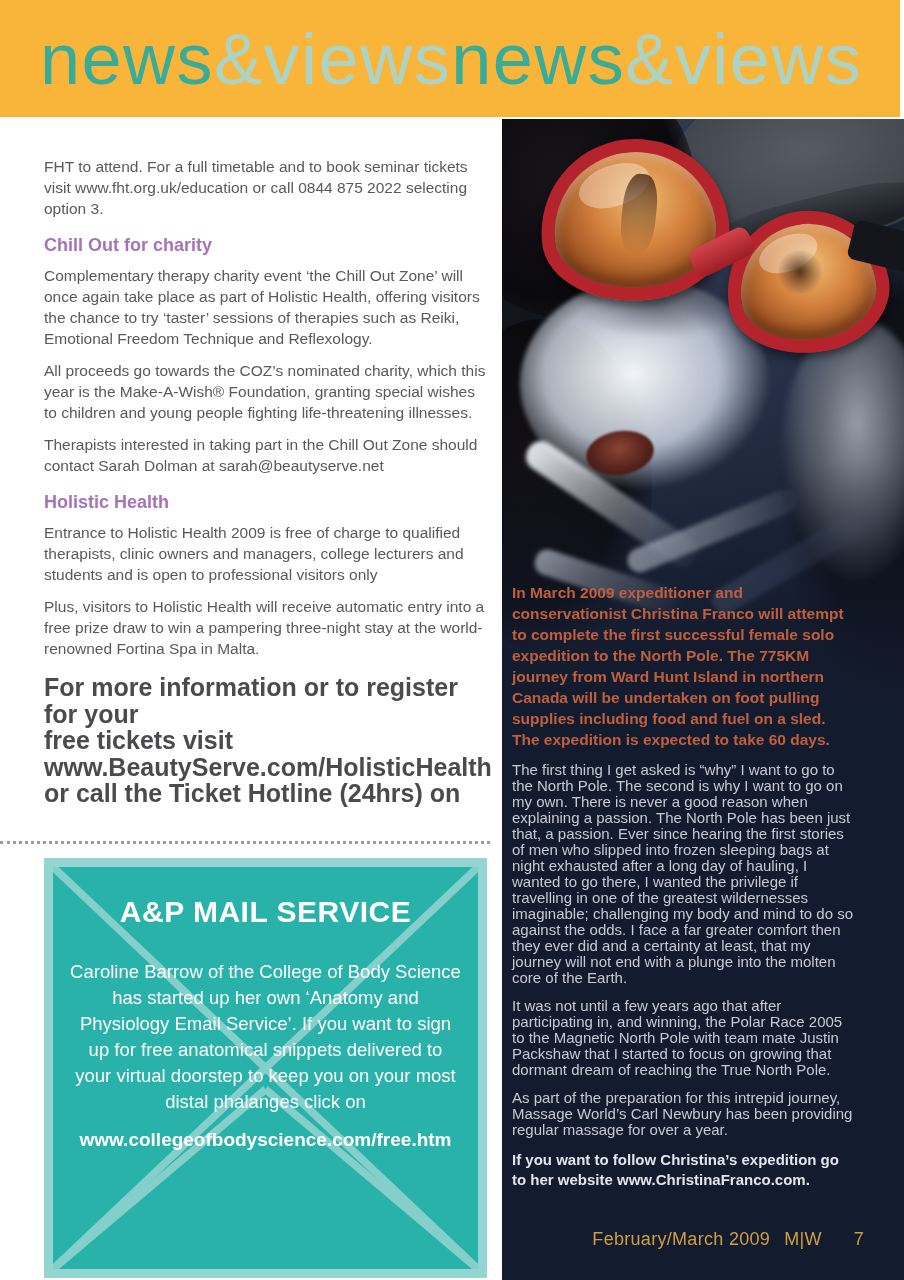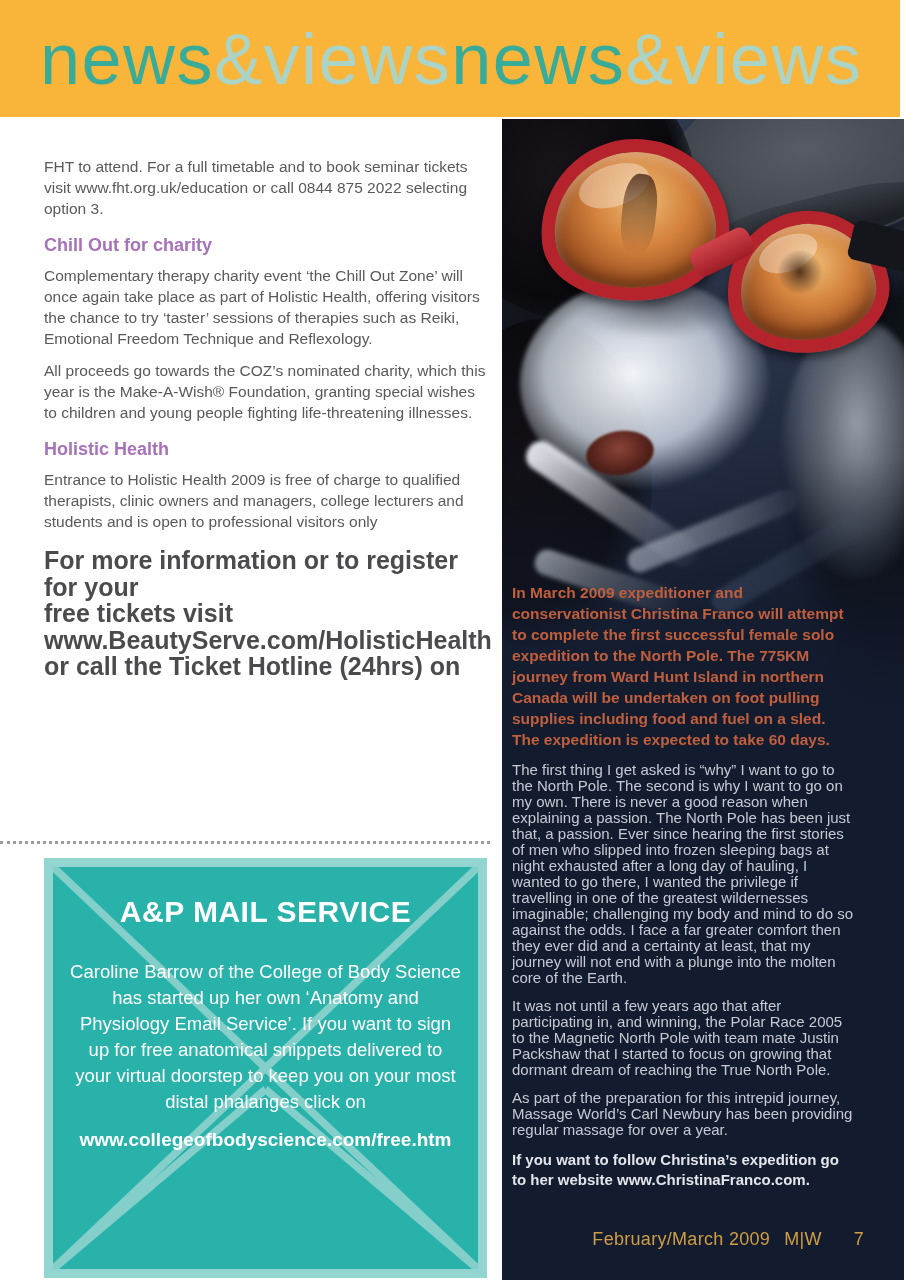--- a/index.html
+++ b/index.html
@@ -76,22 +76,24 @@
 
   <div class="masthead">
     <div class="masthead-text"><span class="seg-dark">news</span><span class="seg-light">&amp;views</span><span class="seg-dark">news</span><span class="seg-light">&amp;views</span></div>
   </div>
 
   <div class="left-col">
     <p>FHT to attend. For a full timetable and to book seminar tickets visit www.fht.org.uk/education or call 0844 875 2022 selecting option 3.</p>
     <div class="purple-head">Chill Out for charity</div>
     <p>Complementary therapy charity event ‘the Chill Out Zone’ will once again take place as part of Holistic Health, offering visitors the chance to try ‘taster’ sessions of therapies such as Reiki, Emotional Freedom Technique and Reflexology.</p>
     <p>All proceeds go towards the COZ’s nominated charity, which this year is the Make-A-Wish® Foundation, granting special wishes to children and young people fighting life-threatening illnesses.</p>
+    <p>Therapists interested in taking part in the Chill Out Zone should contact Sarah Dolman at sarah@beautyserve.net</p>
     <div class="purple-head">Holistic Health</div>
     <p>Entrance to Holistic Health 2009 is free of charge to qualified therapists, clinic owners and managers, college lecturers and students and is open to professional visitors only</p>
+    <p>Plus, visitors to Holistic Health will receive automatic entry into a free prize draw to win a pampering three-night stay at the world-renowned Fortina Spa in Malta.</p>
     <div class="cta">
       <div>For more information or to register for your</div>
       <div>free tickets visit</div>
       <div>www.BeautyServe.com/HolisticHealth</div>
       <div>or call the Ticket Hotline (24hrs) on</div>
     </div>
   </div>
 
   <div class="dotted-rule"></div>
 

